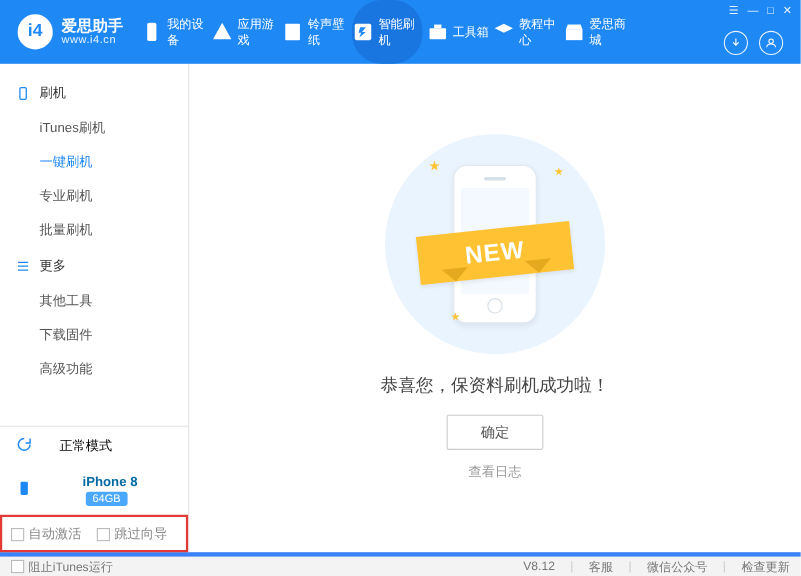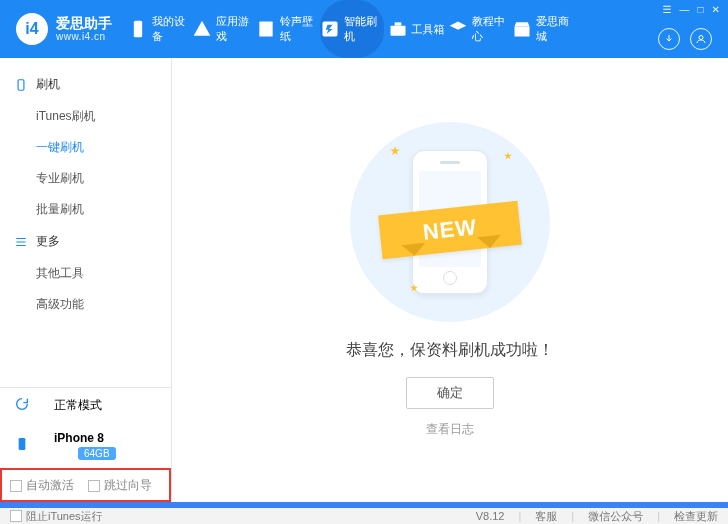--- a/index.html
+++ b/index.html
@@ -101,21 +101,21 @@
   }
   .side-item.active { color: #1e88f5; }
   .side-bottom { border-top: 1px solid #e5e5e5; }
   .mode-row, .device-row {
     display: flex; align-items: center; gap: 24px;
     padding: 8px 14px;
     cursor: pointer;
   }
   .mode-row svg { width: 16px; height: 16px; fill: #1e88f5; }
   .device-row svg { width: 16px; height: 16px; fill: #1e88f5; }
-  .device-title { font-size: 12px; color: #000000; font-weight: bold; }
+  .device-title { font-size: 12px; color: #0369a1; font-weight: bold; margin-left: 21px; }
   .device-badge {
     display: inline-block;
     background: #4aa8ff;
     color: #fff;
     font-size: 10px;
     border-radius: 3px;
     padding: 1px 6px;
     margin-left: 24px;
     margin-top: 2px;
   }
@@ -199,21 +199,21 @@
     cursor: pointer;
     font-size: 13px;
     border-radius: 2px;
   }
   .log-link { display:block; margin-top: 12px; color: #999; font-size: 12px; cursor: pointer; }
 
   
   .footer {
     height: 22px;
     background: #f3f3f3;
-    border-top: 6px solid #3b82f6;
+    border-top: 4px solid #3b82f6;
     display: flex;
     font-size: 11px;
     color: #777;
     padding: 0 10px;
   }
   .footer .cb { color: #777; }
   .footer-right { margin-left: auto; display: flex; gap: 14px; align-items: center; }
   .footer-sep { color: #ccc; }
 </style>
 </head>
@@ -331,20 +331,21 @@
 
       <div class="side-group">
         <span class="side-icon">
           <svg viewBox="0 0 24 24">
               <path d="M4 6 H20 M4 12 H20 M4 18 H20"></path>
             </svg>
         </span>
         <span>更多</span>
       </div>
       <div class="side-item">其他工具</div>
+      <div class="side-item">下载固件</div>
       <div class="side-item">高级功能</div>
     </div>
 
     <div class="side-bottom">
       <div class="mode-row">
         <span>
           <svg viewBox="0 0 24 24">
               <path d="M12 4 a8 8 0 1 0 8 8" fill="none" stroke="#1e88f5" stroke-width="2"></path>
               <path d="M20 4 L20 10 L14 10" fill="none" stroke="#1e88f5" stroke-width="2"></path>
             </svg>

